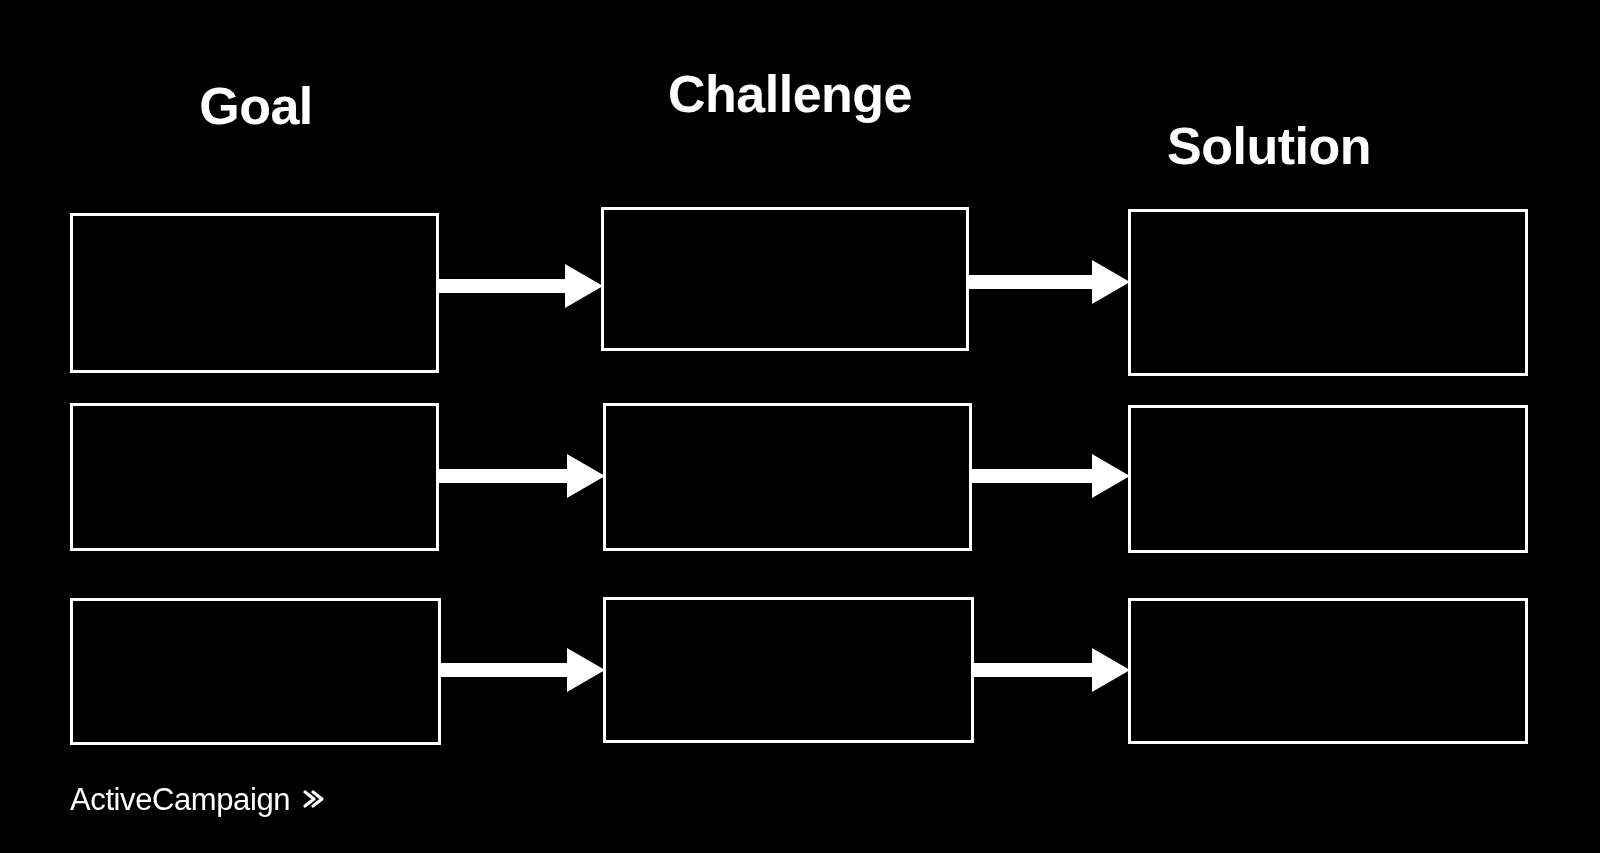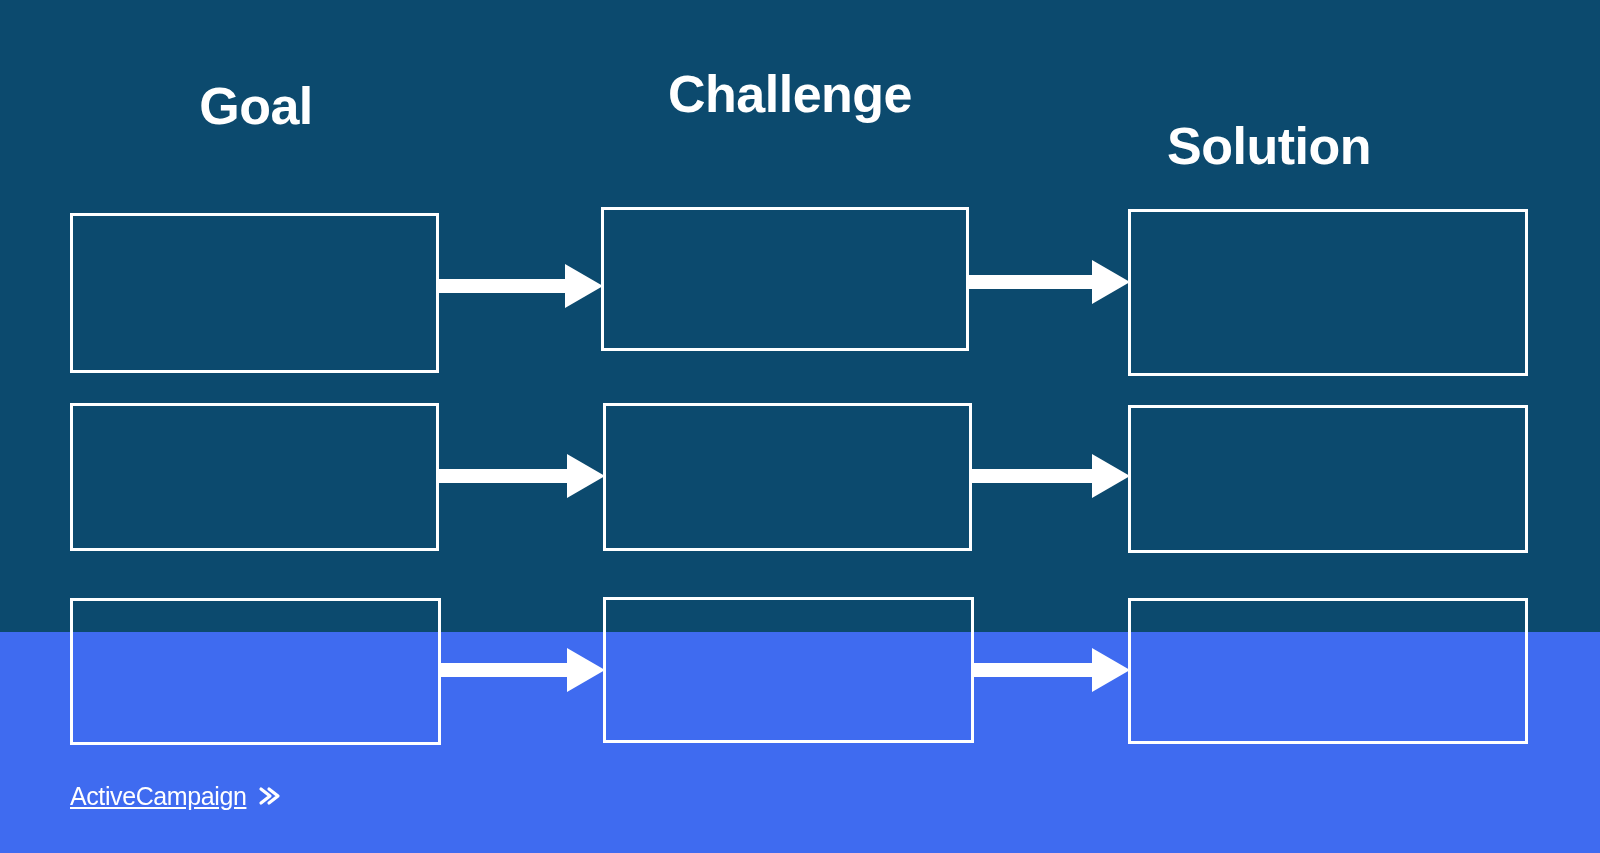--- a/index.html
+++ b/index.html
@@ -12,22 +12,22 @@
     height: 853px;
     overflow: hidden;
     background: #3F6BF0;
     font-family: "Liberation Sans", sans-serif;
     -webkit-font-smoothing: antialiased;
   }
 
   #slide {
     position: relative;
     width: 1600px;
-    height: 632px;
-    background: #0c4a6e;
+    height: 853px;
+    background: #000000;
   }
 
   
   .col-header {
     position: absolute;
     font-family: "Liberation Sans", sans-serif;
     font-weight: bold;
     font-size: 52px;
     line-height: 1;
     color: #FFFFFF;
@@ -78,26 +78,25 @@
     position: absolute;
     left: 70px;
     top: 782px;
     display: flex;
     align-items: center;
     gap: 10px;
     color: #FFFFFF;
   }
   #brand-wordmark {
     font-family: "Liberation Sans", sans-serif;
-    font-size: 25px;
+    font-size: 31px;
     font-weight: 500;
     letter-spacing: -0.4px;
     color: #FFFFFF;
     white-space: nowrap;
-    text-decoration: underline;
   }
   #brand-chevron {
     display: block;
     margin-bottom: 2px;
   }
 </style>
 </head>
 <body>
 
 <div id="slide">

